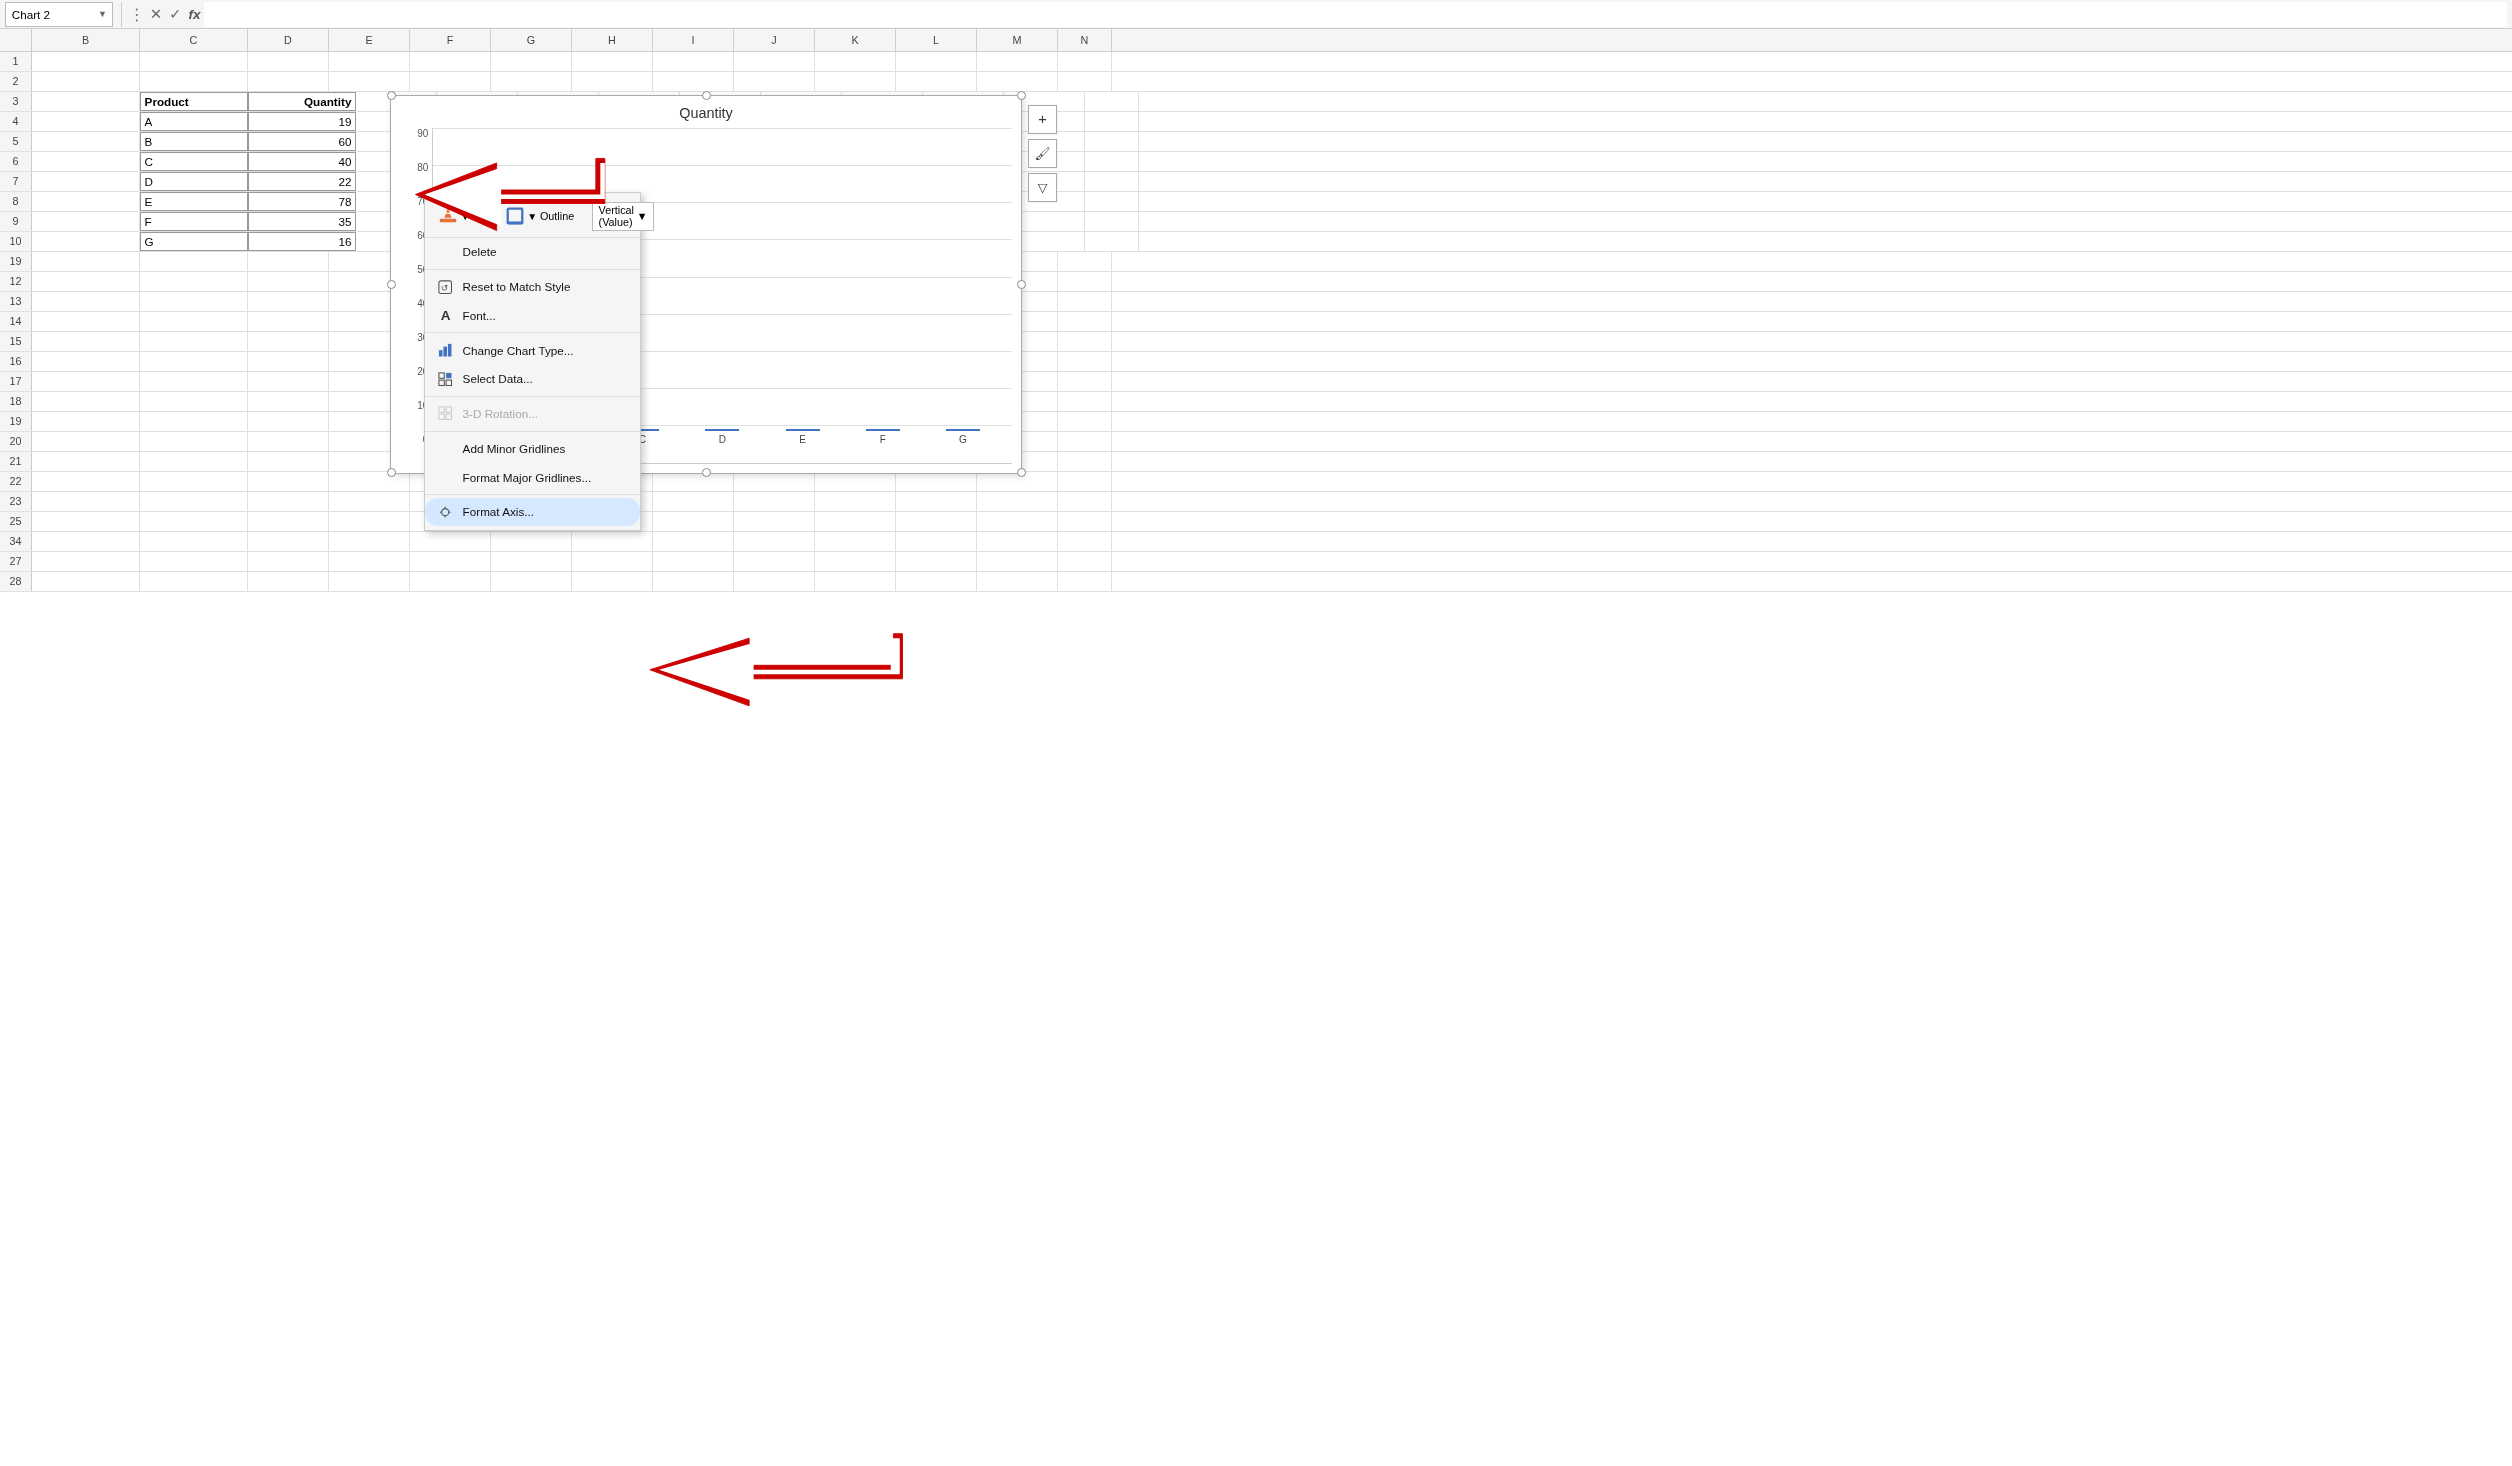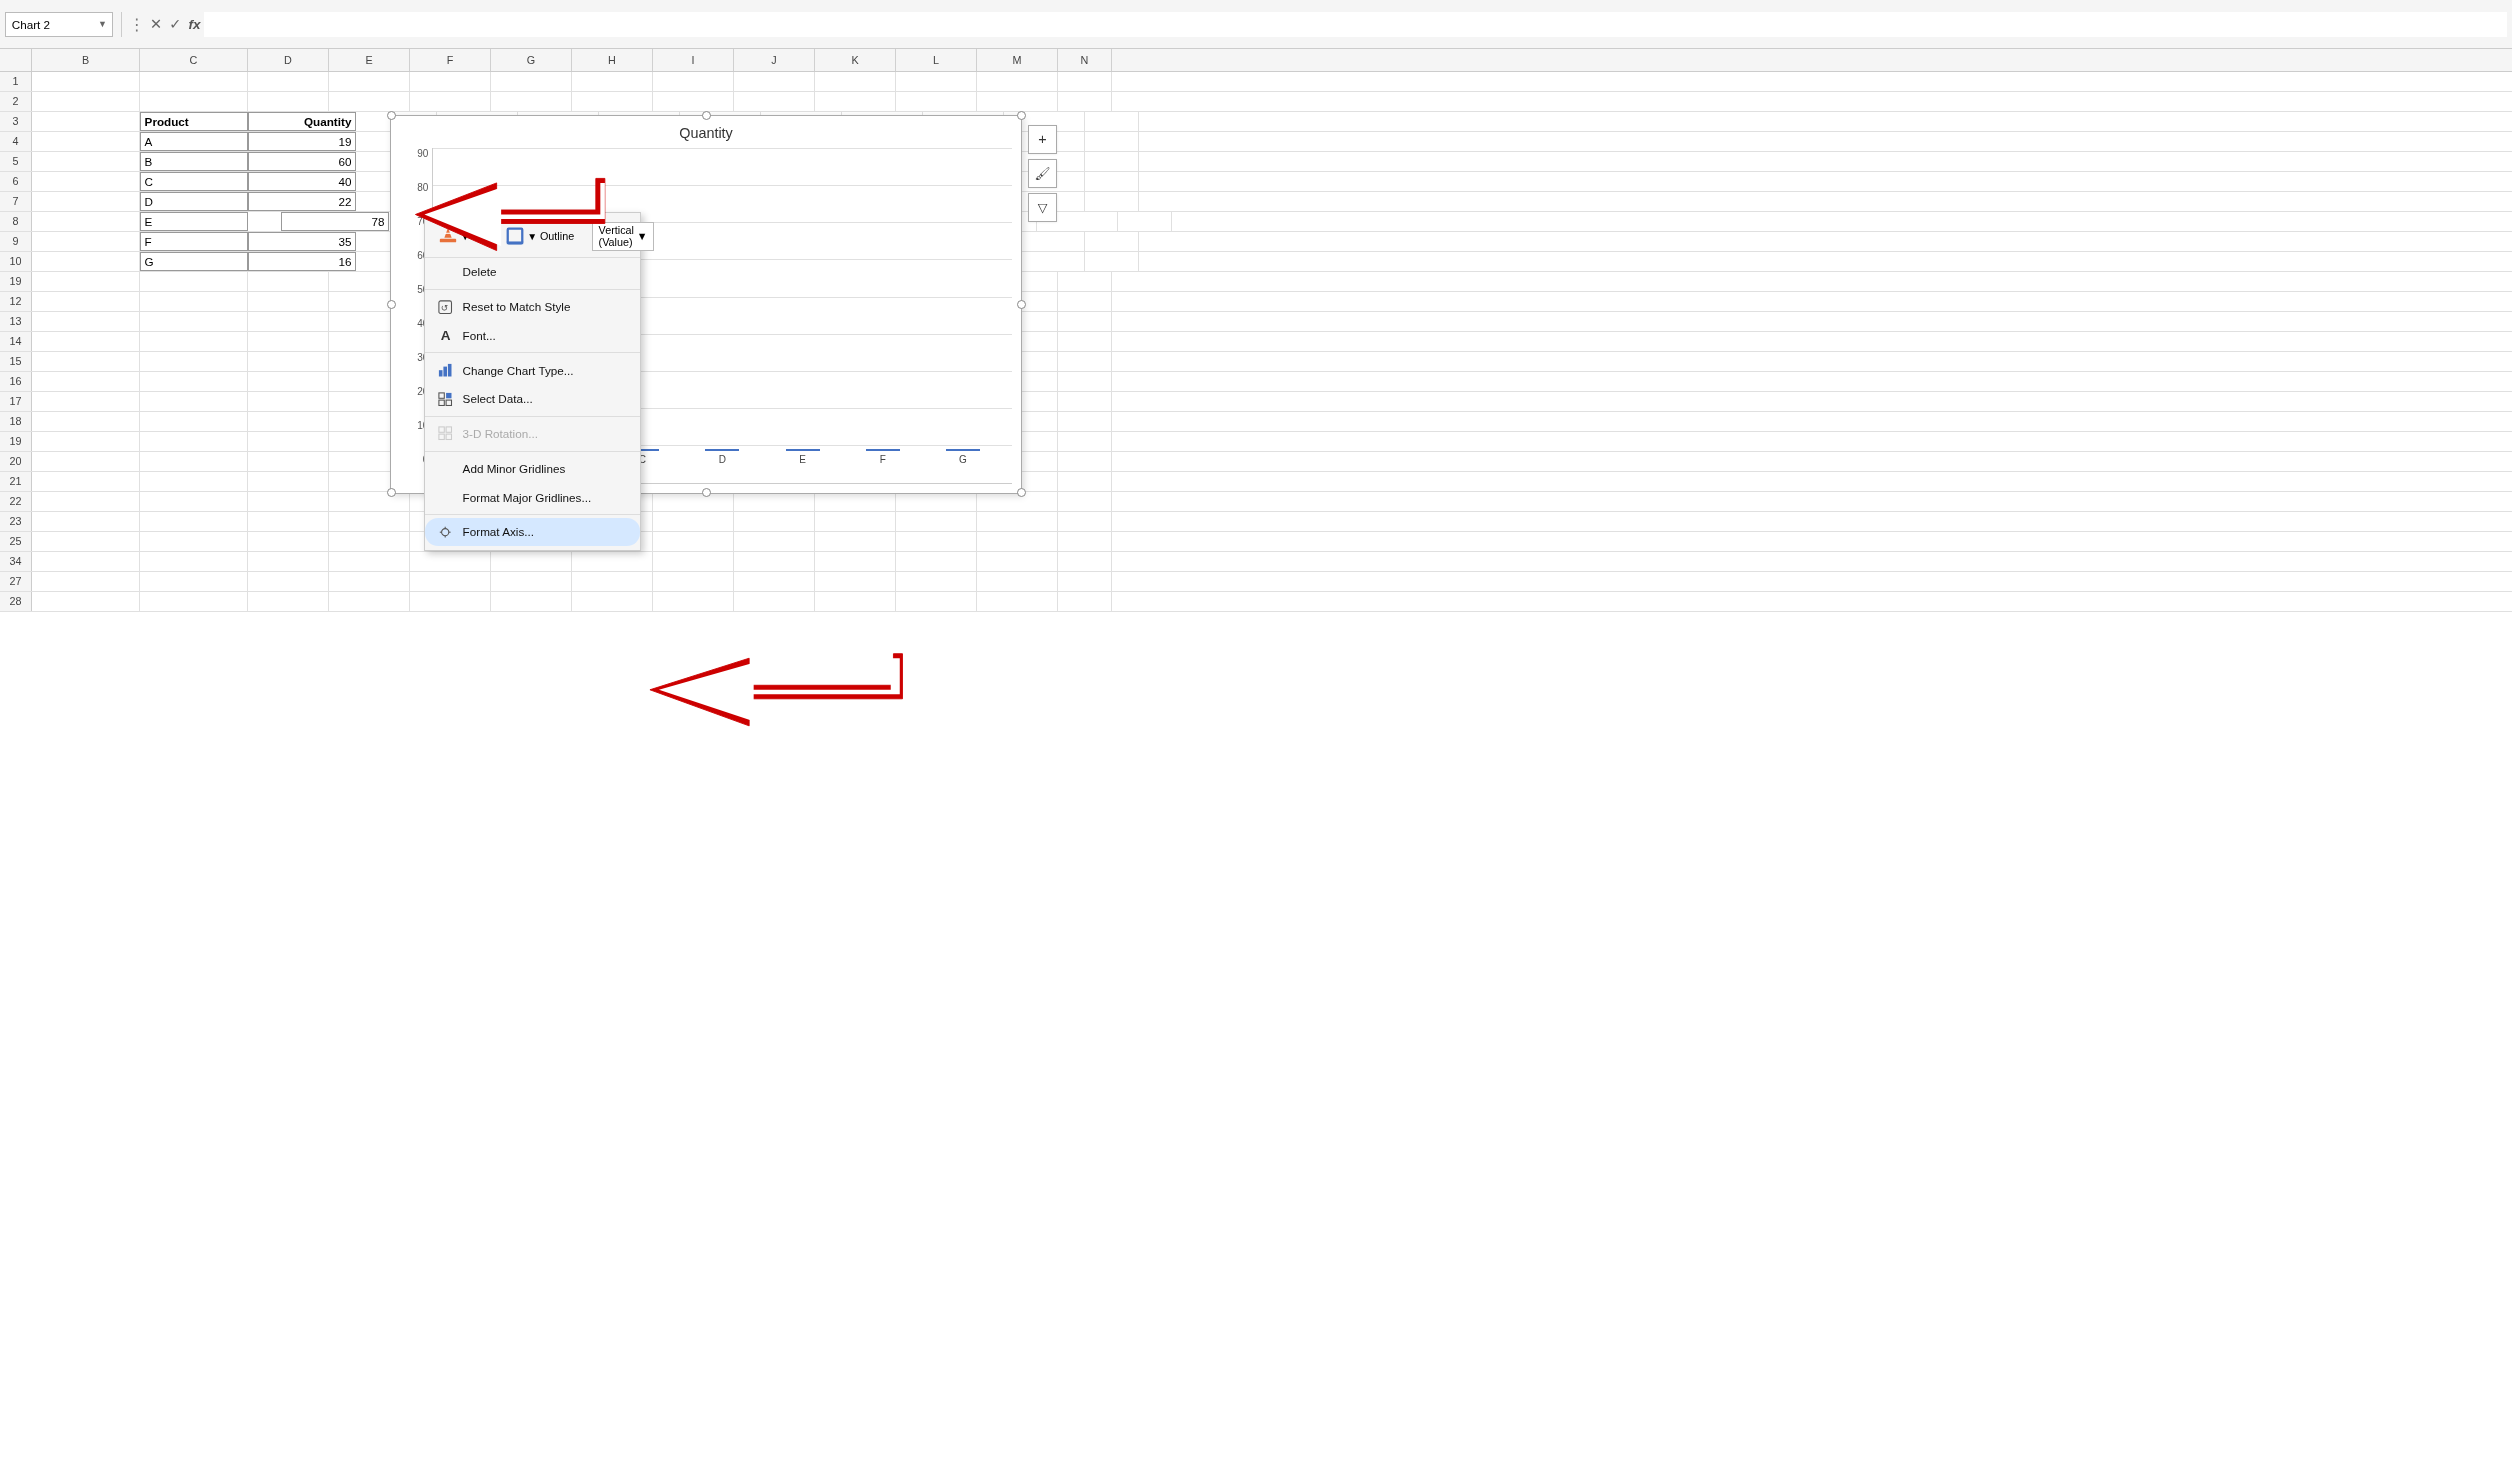--- a/index.html
+++ b/index.html
@@ -2,21 +2,21 @@
 <html style="font-size:14.4px"><head>
   <meta charset="utf-8">
   <style>
     * { margin: 0; padding: 0; box-sizing: border-box; }
     body { font-family: 'Segoe UI', Arial, sans-serif; background: #fff; font-size: 11.7px; overflow: hidden; }
 
     
     .formula-bar {
       display: flex;
       align-items: center;
-      height: 49px;
+      height: 29px;
       border-bottom: 0.9px solid #ccc;
       background: #f5f5f5;
       padding: 0 5.4px;
       gap: 3.6px;
     }
     .name-box {
       width: 108px;
       height: 25px;
       border: 0.9px solid #bbb;
       background: #fff;
@@ -476,21 +476,21 @@
         <div class="cell col-i"></div>
         <div class="cell col-j"></div>
         <div class="cell col-k"></div>
         <div class="cell col-l"></div>
         <div class="cell col-n"></div>
       </div>
       <div class="grid-row">
         <div class="row-num">8</div>
         <div class="cell col-b"></div>
         <div class="cell col-b" style="width:108px;min-width:108px;border:0.9px solid #999;">E</div>
-        <div class="cell col-c right" style="width:108px;min-width:108px;border:0.9px solid #999;margin-left:33px;">78</div>
+        <div class="cell col-c right" style="width:108px;min-width:108px;border:0.9px solid #999;">78</div>
         <div class="cell col-d"></div>
         <div class="cell col-e"></div>
         <div class="cell col-f"></div>
         <div class="cell col-g"></div>
         <div class="cell col-h"></div>
         <div class="cell col-i"></div>
         <div class="cell col-j"></div>
         <div class="cell col-k"></div>
         <div class="cell col-l"></div>
         <div class="cell col-n"></div>

